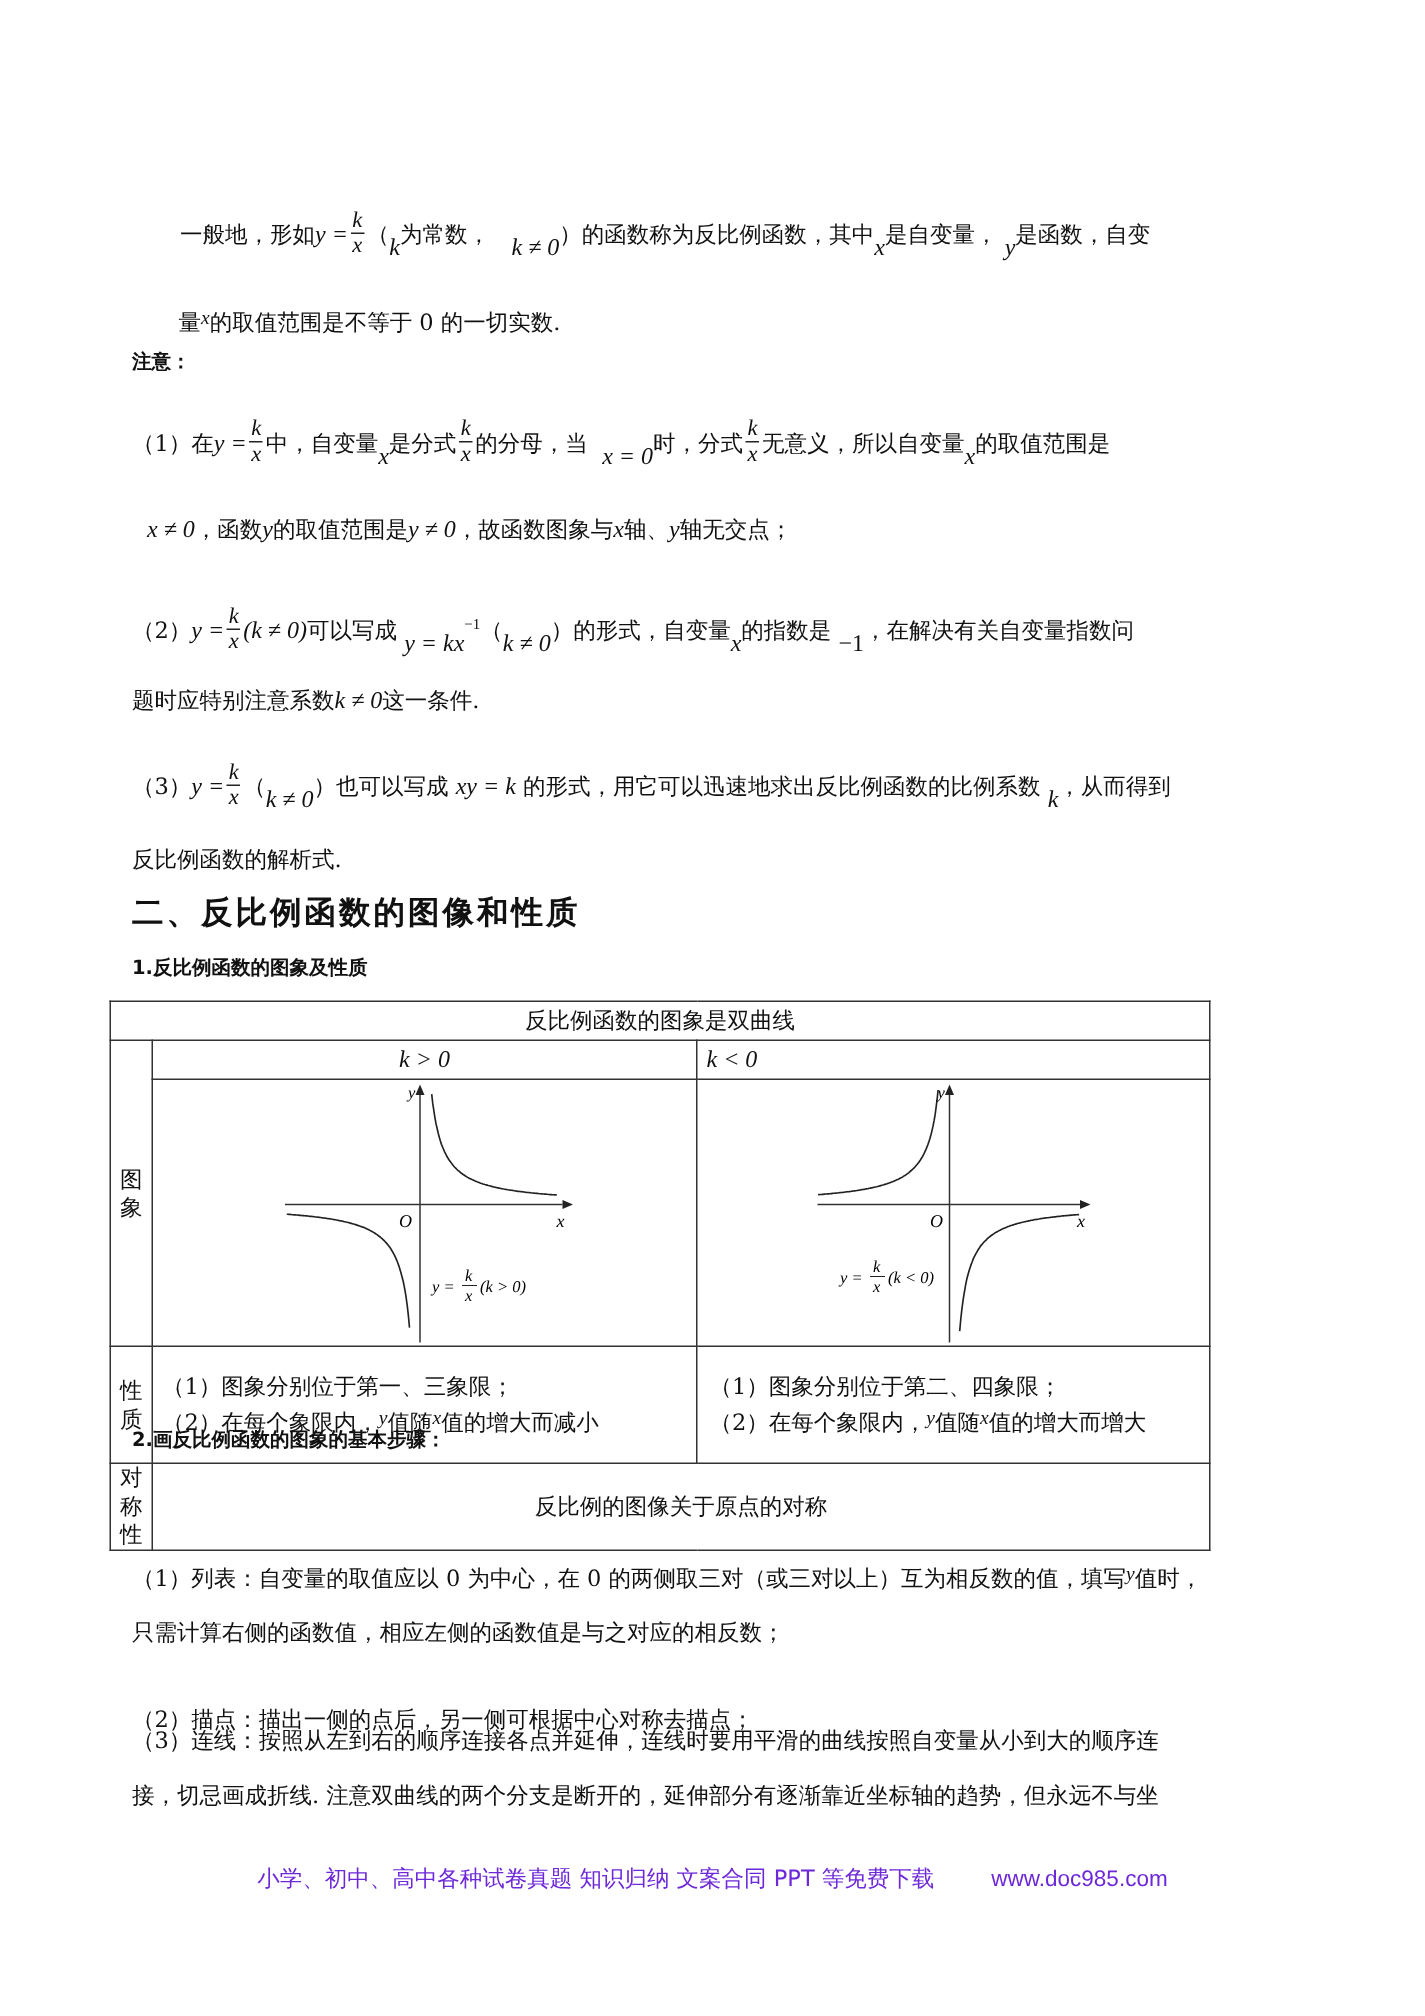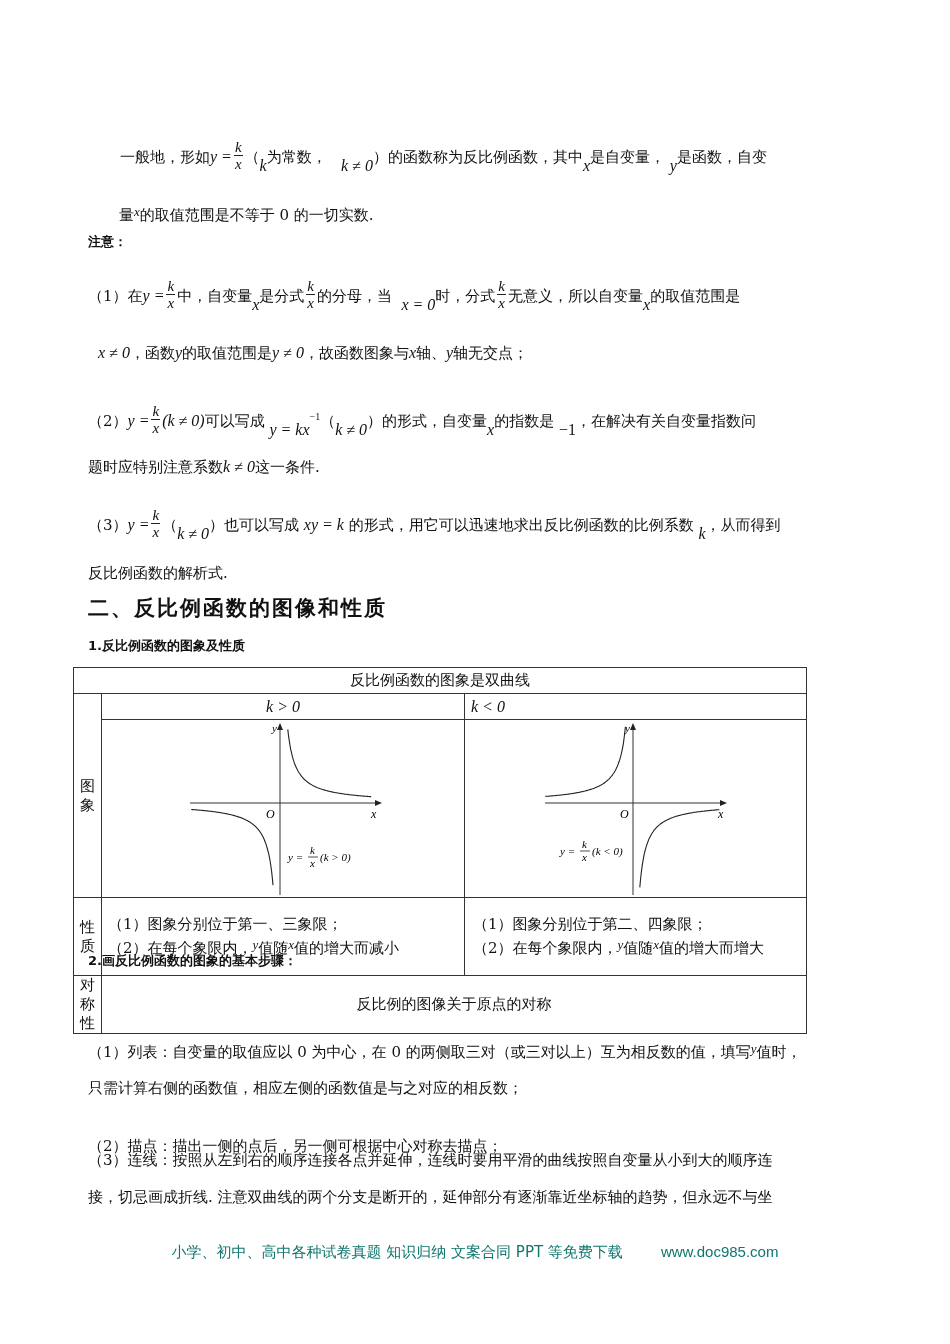--- a/index.html
+++ b/index.html
@@ -16,21 +16,21 @@
   .h2 { position: absolute; left: 88px; top: 594px; font-size: 21px; font-weight: bold; letter-spacing: 2px;
         font-family: "DejaVu Sans", sans-serif; }
   .h3 { font-weight: bold; font-family: "DejaVu Sans", sans-serif; font-size: 13px; }
   table.props { position: absolute; left: 73px; top: 667px; width: 672px; border-collapse: collapse;
                 font-size: 15px; }
   table.props td { border: 1px solid #333; padding: 0 6px; vertical-align: middle; }
   .c { text-align: center; }
   .graph-cell { position: relative; height: 177px; padding: 0 !important; }
   .graph-cell svg { display: block; }
   .footer { position: absolute; left: 0; width: 950px; top: 1243px; text-align: center; font-size: 15px;
-            font-family: "DejaVu Sans", "Liberation Sans", sans-serif; color: #0f766e; }
+            font-family: "DejaVu Sans", "Liberation Sans", sans-serif; color: #6d28d9; }
   .footer .url { margin-left: 38px; font-family: "Liberation Sans", sans-serif; }
 </style>
 </head>
 <body>
 
 <div class="line" style="left:120px; top:141px;">
   <span>一般地，形如</span><span class="m">y =</span><span class="frac">
       <span class="num">k</span>
       <span class="den">x</span>
     </span><span>（</span><span class="m low">k</span><span>为常数，</span>&nbsp;&nbsp;&nbsp;<span class="m low">k ≠ 0</span><span>）的函数称为反比例函数，其中</span><span class="m low">x</span><span>是自变量，</span>&nbsp;<span class="m low">y</span><span>是函数，自变</span>

